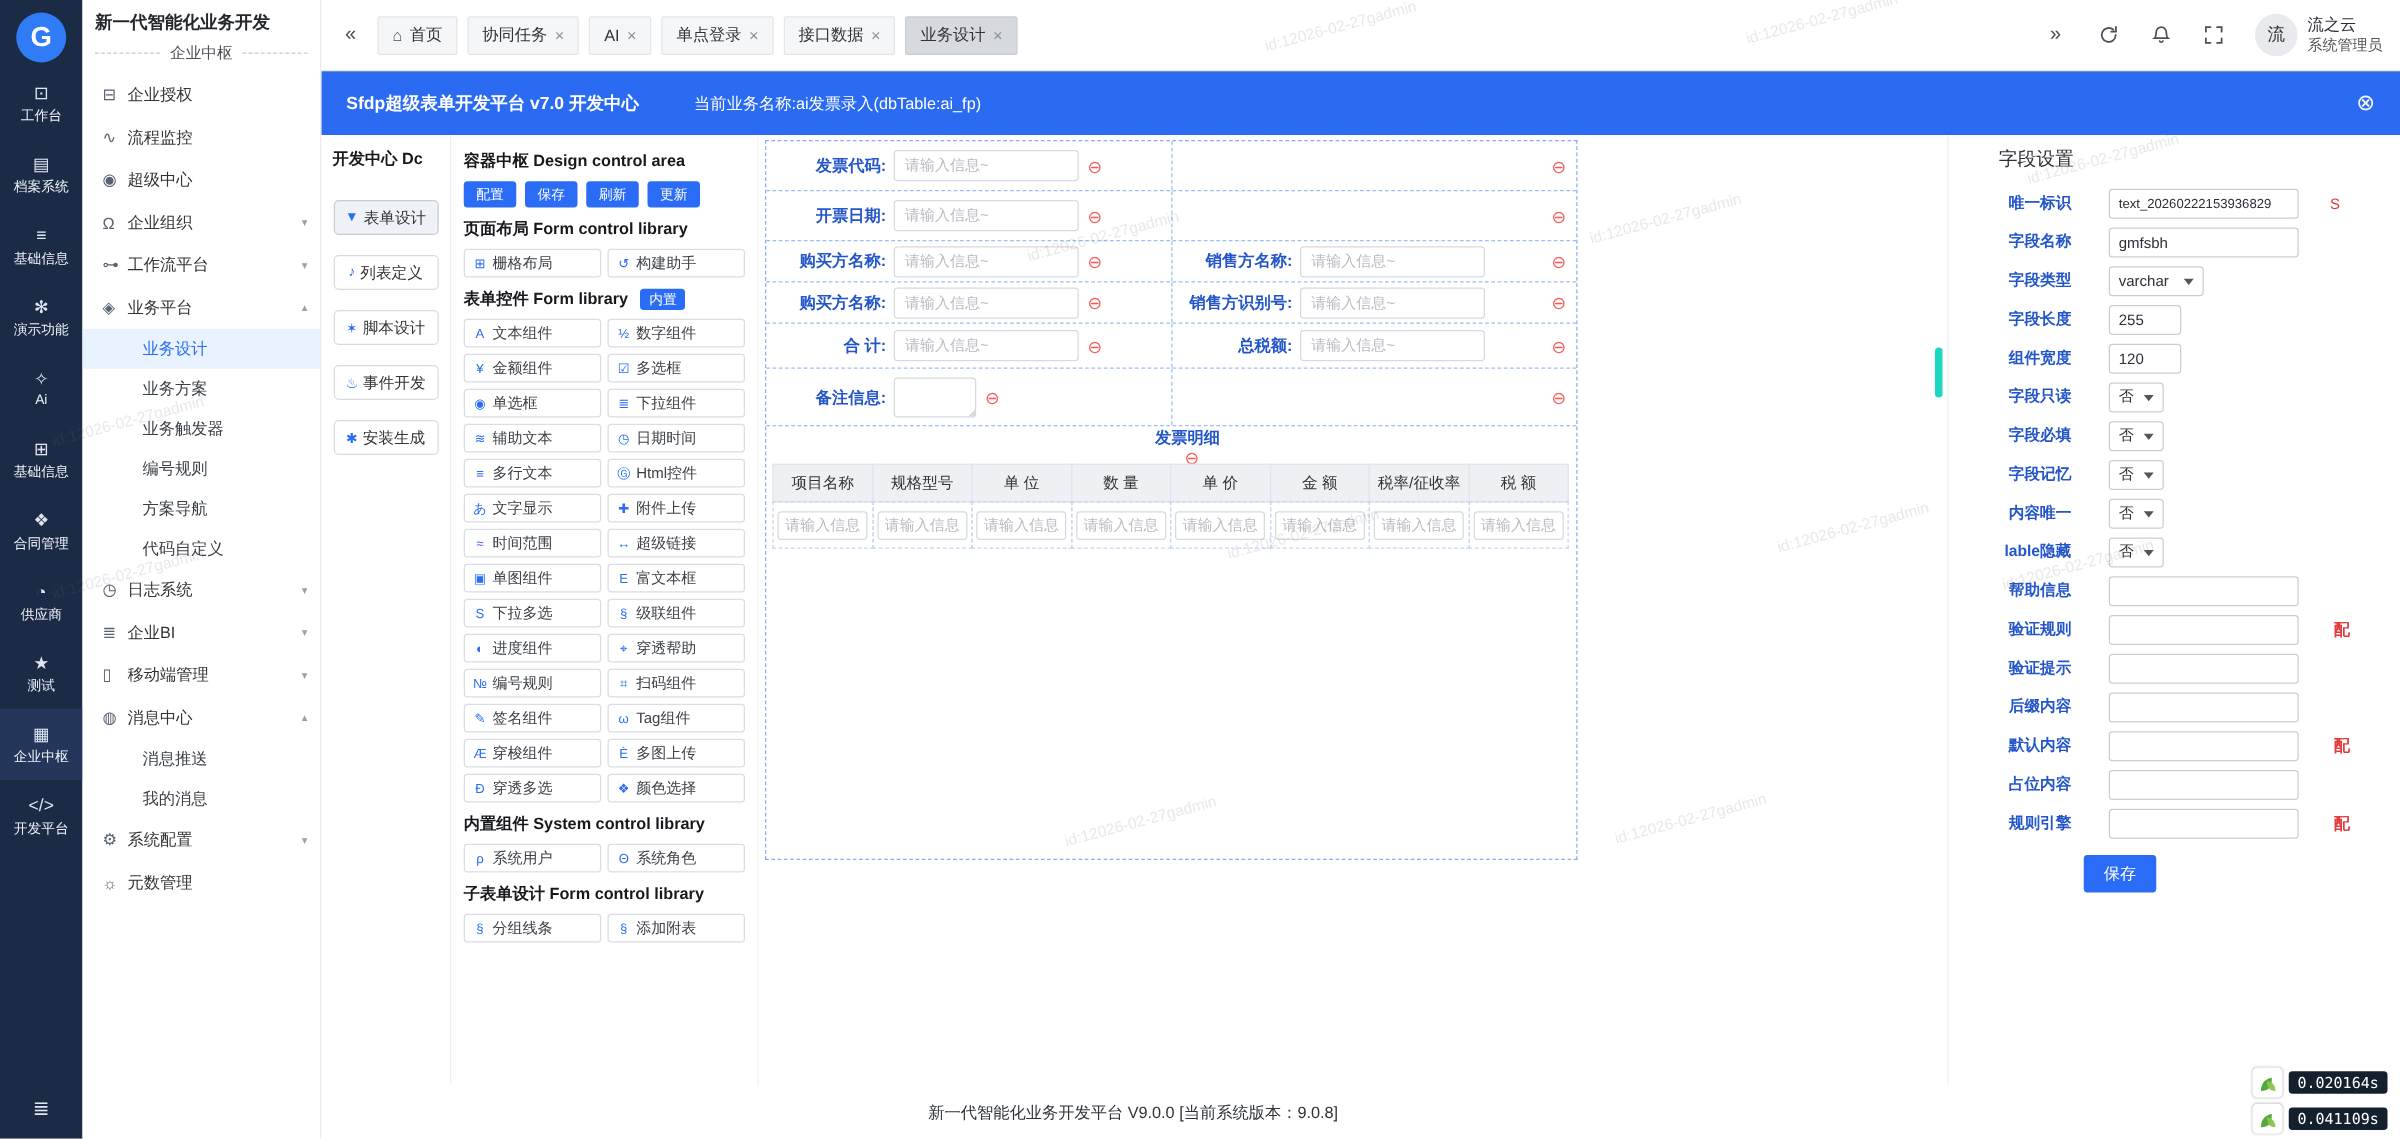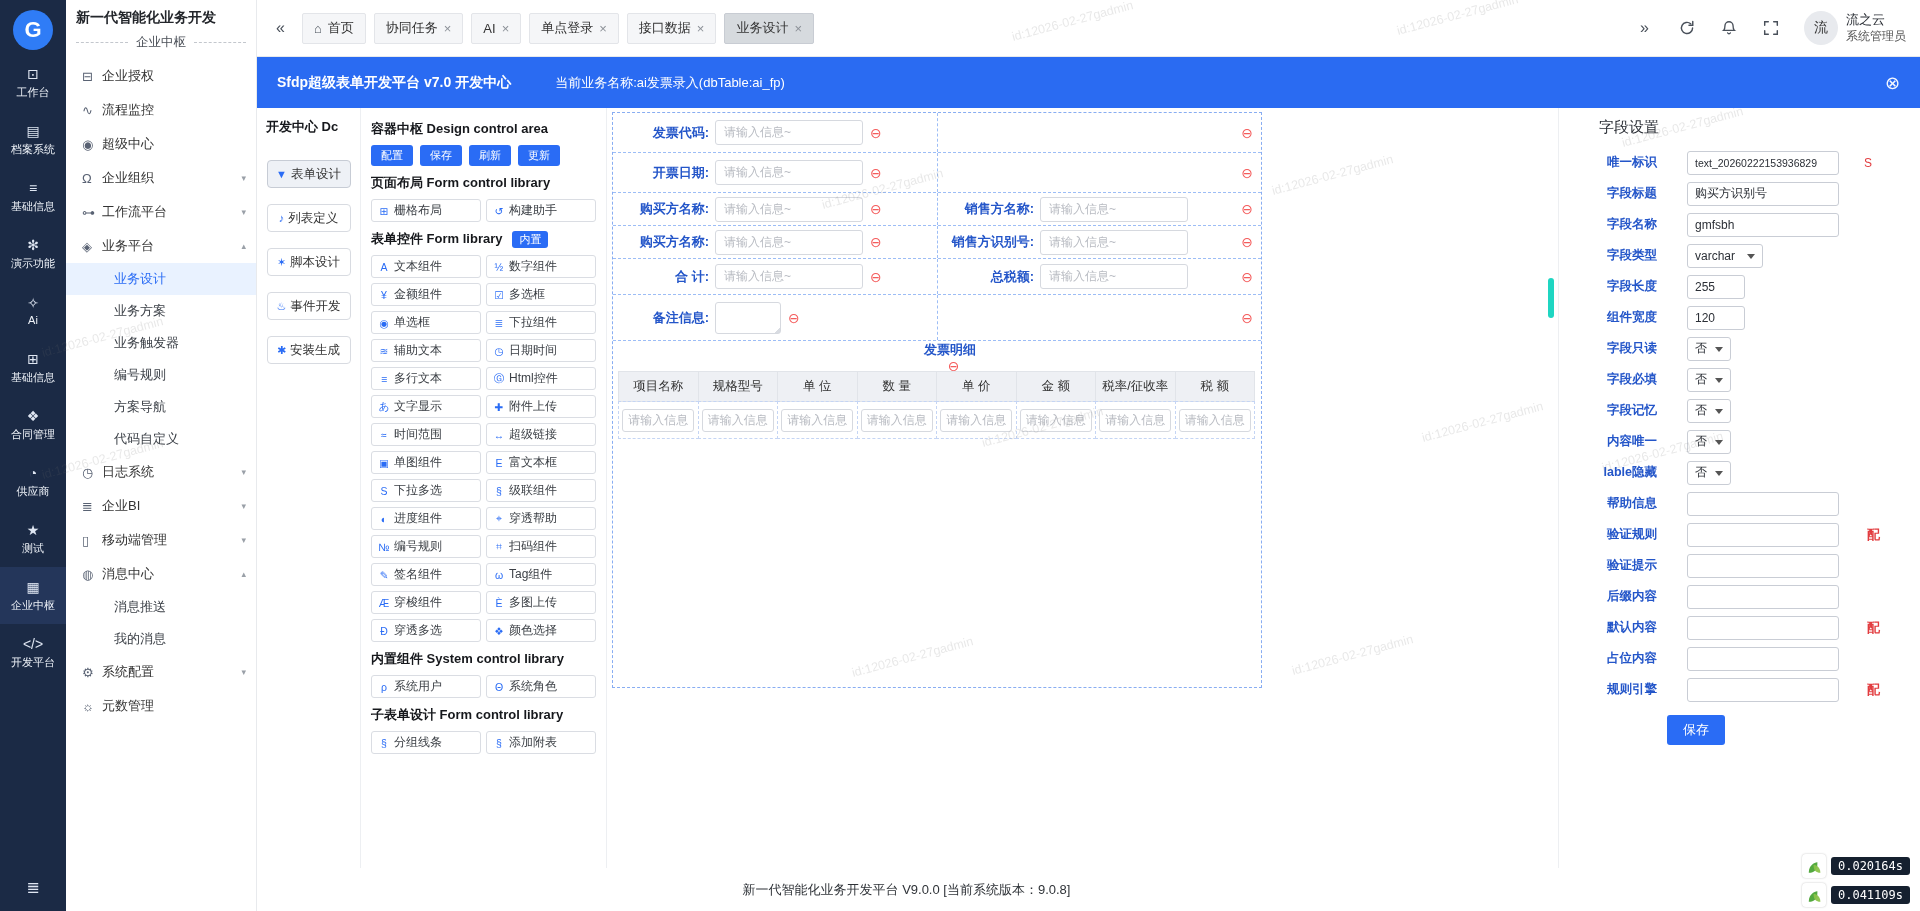--- a/index.html
+++ b/index.html
@@ -724,28 +724,20 @@
             <div class="fs-row">
             <span class="fs-label">唯一标识</span>
             <span class="fs-input" data-kind="uid">
               <span class="fs-value">text_20260222153936829</span>
 
             </span>
 
             <span class="fs-marker">S</span>
           </div>
             <div class="fs-row">
-            <span class="fs-label">字段标题</span>
-            <span class="fs-input" data-kind="wide">
-              <span class="fs-value">购买方识别号</span>
-
-            </span>
-
-          </div>
-            <div class="fs-row">
             <span class="fs-label">字段名称</span>
             <span class="fs-input" data-kind="wide">
               <span class="fs-value">gmfsbh</span>
 
             </span>
 
           </div>
             <div class="fs-row">
             <span class="fs-label">字段类型</span>
             <span class="fs-input" data-kind="select">

